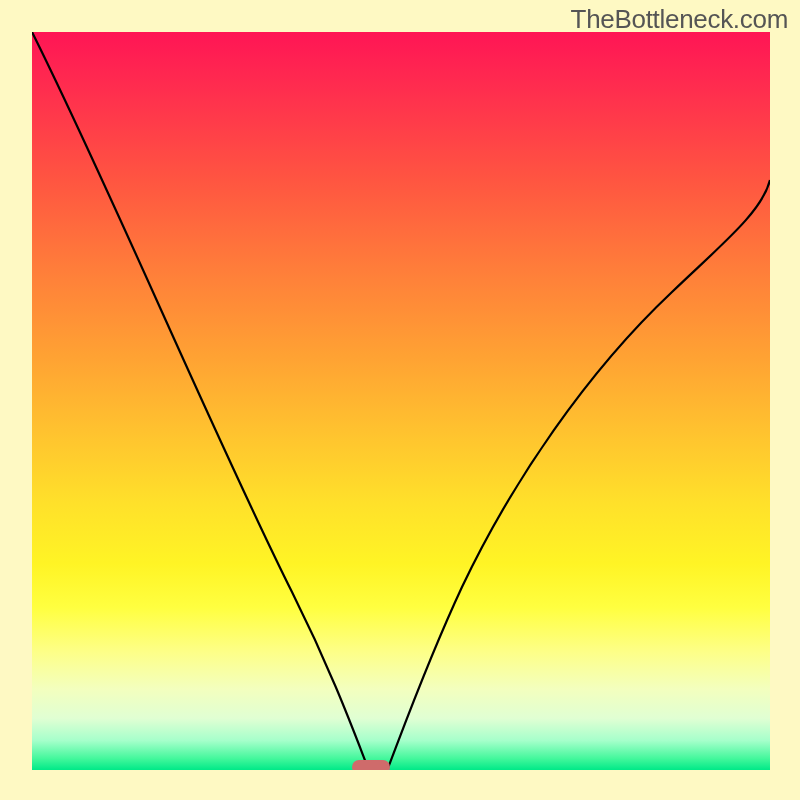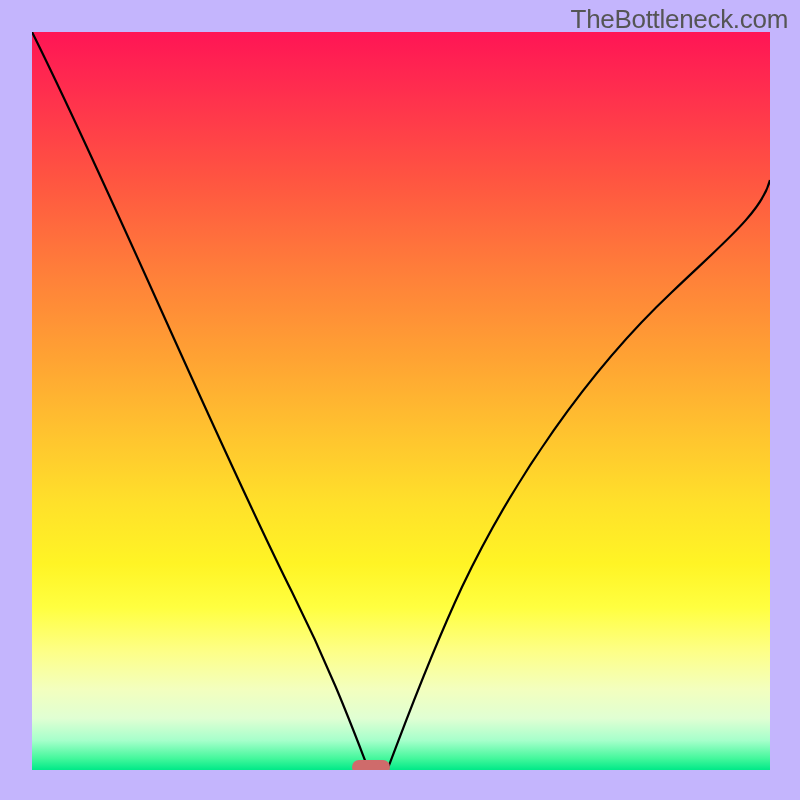--- a/index.html
+++ b/index.html
@@ -1,21 +1,21 @@
 <!DOCTYPE html>
 <html><head>
 <meta charset="utf-8">
 <style>
   * { margin: 0; padding: 0; box-sizing: border-box; }
   html, body { width: 800px; height: 800px; overflow: hidden; }
   .container {
     position: relative;
     width: 800px;
     height: 800px;
-    background: #c4b5fd;
+    background: #fef9c3;
   }
   .watermark {
     position: absolute;
     top: 4px;
     right: 12px;
     font-family: Arial, Helvetica, sans-serif;
     font-size: 26px;
     font-weight: 500;
     color: #555;
     letter-spacing: -0.3px;

